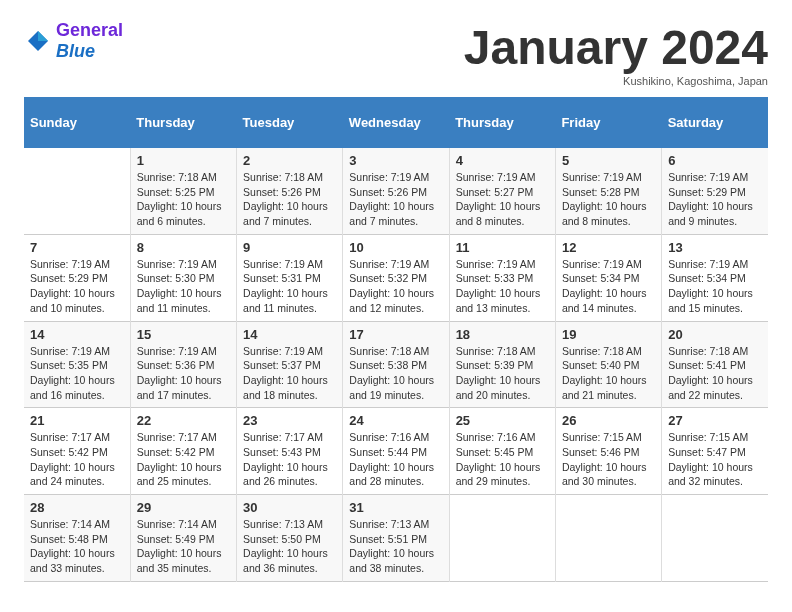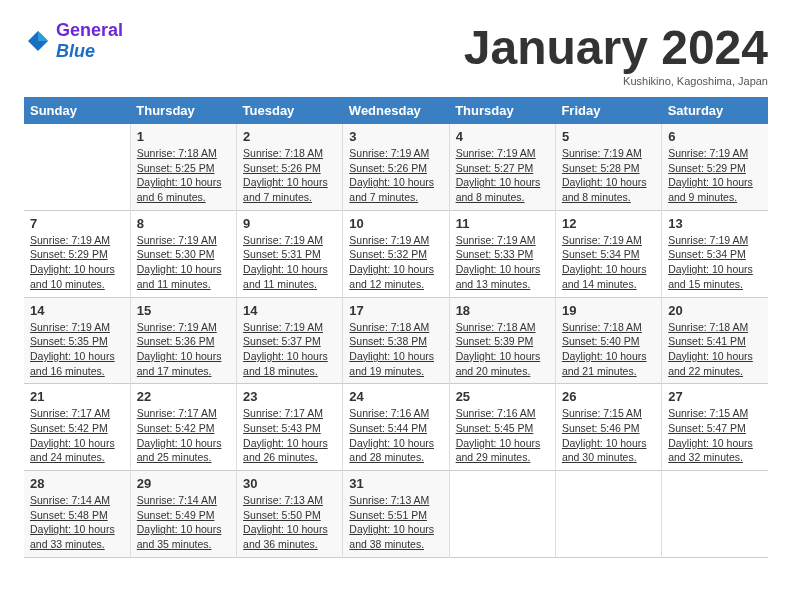--- a/index.html
+++ b/index.html
@@ -50,21 +50,21 @@
     }
     table {
       width: 100%;
       border-collapse: collapse;
       font-size: 11px;
     }
     thead th {
       background-color: #3a7fc1;
       color: #fff;
       text-align: left;
-      padding: 6px 6px;
+      padding: 18px 6px;
       font-size: 13px;
       font-weight: bold;
     }
     tbody tr {
       border-bottom: 1px solid #ccc;
     }
     tbody tr:nth-child(odd) {
       background-color: #f8f8f8;
     }
     tbody tr:nth-child(even) {
@@ -82,21 +82,20 @@
       font-weight: bold;
       font-size: 13px;
       color: #333;
       display: block;
       margin-bottom: 2px;
     }
     .day-info {
       color: #333;
       font-size: 10.5px;
       line-height: 1.4;
-      text-decoration: underline;
     }
     .empty-cell { background: #fff; }
   </style>
 </head>
 <body>
 
 <div class="header-area">
   <div class="logo">
     <svg class="logo-icon" viewBox="0 0 28 28">
       <polygon points="14,4 24,14 14,24 4,14" fill="#1a6fc4"></polygon>

